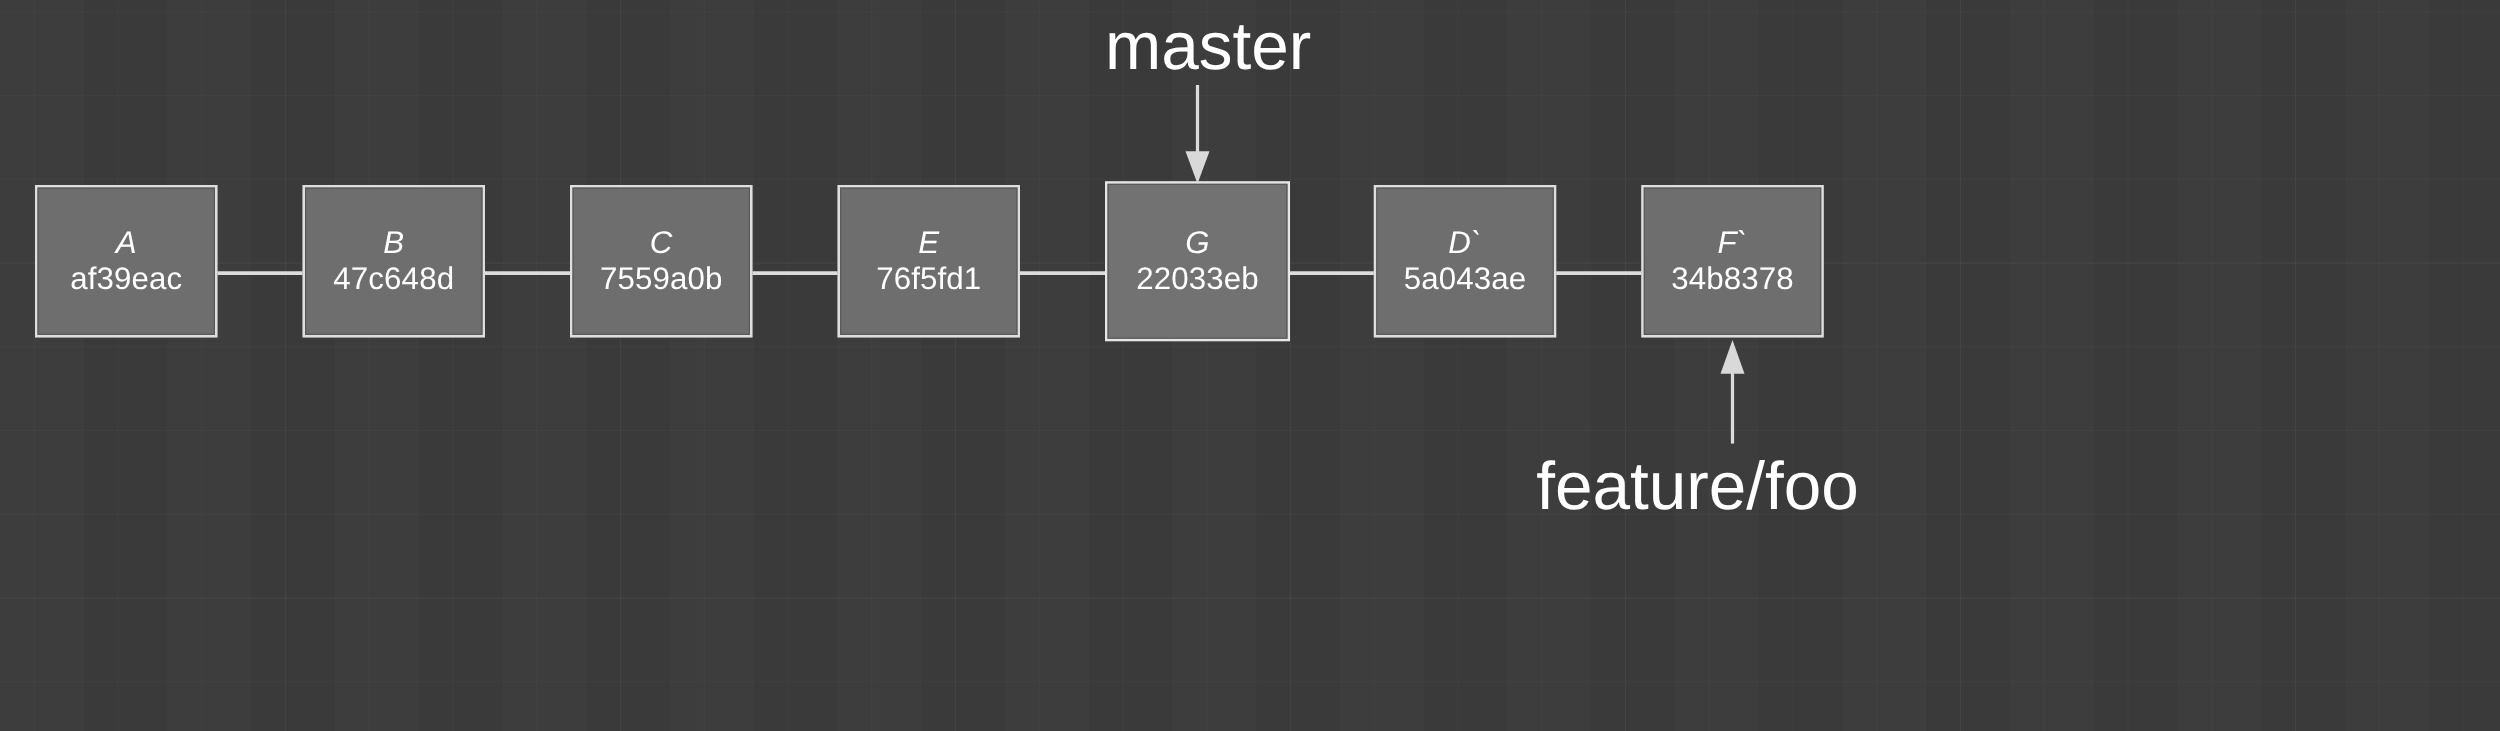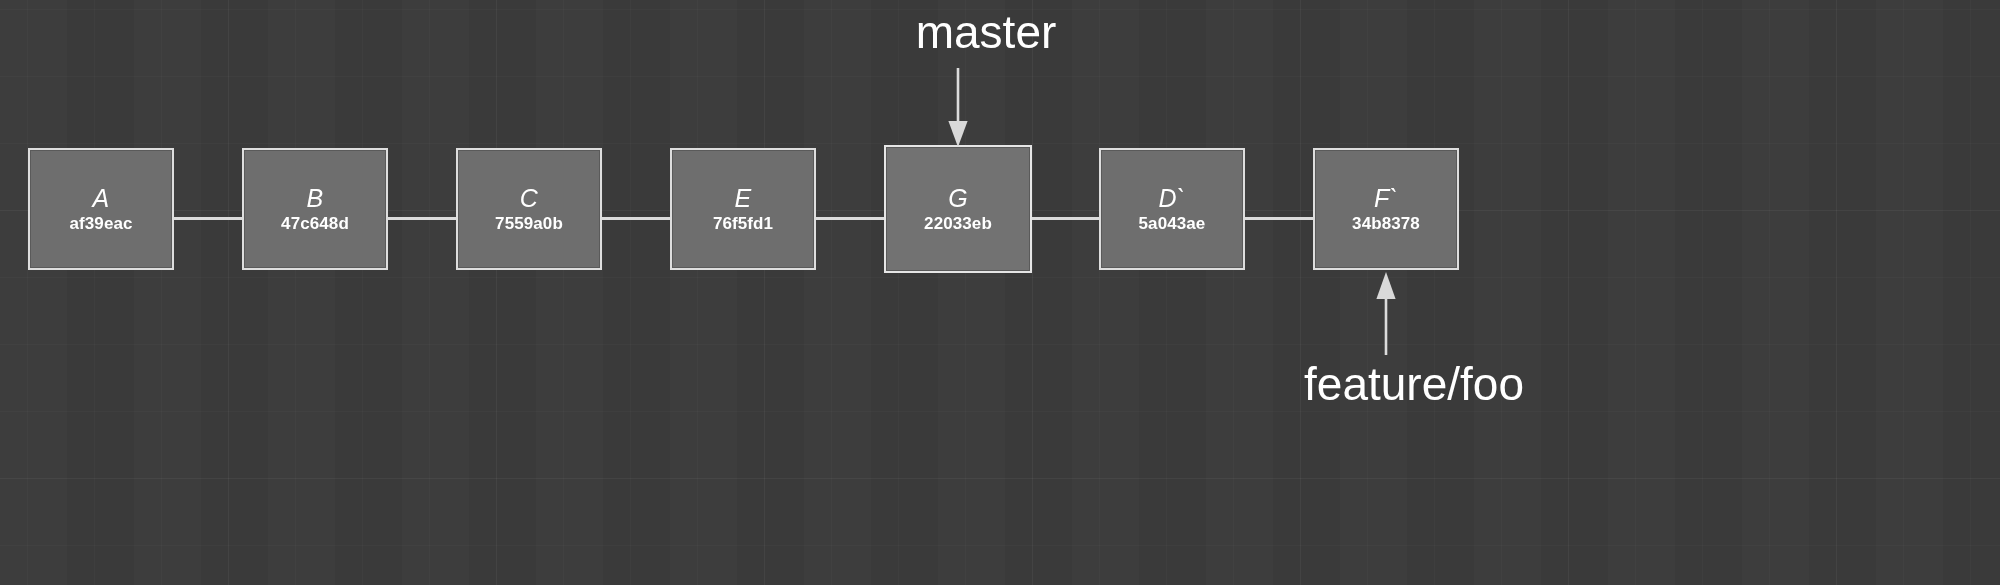--- a/index.html
+++ b/index.html
@@ -62,38 +62,36 @@
     line-height: 1.18;
   }
 
   .node .n-letter {
     font-style: italic;
     font-size: 25px;
     letter-spacing: 0.2px;
   }
 
   .node .n-hash {
-    font-size: 17px;
+    font-size: 25px;
     letter-spacing: 0.1px;
-    font-weight: bold;
   }
 
   .node.accent {
     background: #727272;
     border-color: #e6e6e6;
   }
 
   .ref-label {
     position: absolute;
     color: #ffffff;
-    font-size: 46px;
+    font-size: 54px;
     line-height: 1.16;
     white-space: nowrap;
     text-align: center;
-    margin-left: 28px;
   }
 
   .arrow-wrap {
     position: absolute;
   }
 
   .arrow-wrap svg { display: block; }
 </style>
 </head>
 <body>
@@ -153,17 +151,17 @@
     </svg>
   </div>
 
   <div class="arrow-wrap" style="left:1372px; top:271px; width:28px; height:84px;">
     <svg width="28" height="84" viewBox="0 0 28 84">
       <line x1="14" y1="84" x2="14" y2="26" stroke="#dcdcdc" stroke-width="2.6"></line>
       <polygon points="14,1 4.4,28 23.6,28" fill="#d9d9d9"></polygon>
     </svg>
   </div>
 
-  <div class="ref-label" style="left:1136px; top:358px; width:500px;">
+  <div class="ref-label" style="left:1108px; top:358px; width:500px;">
     <div>feature/foo</div>
   </div>
 
 </div>
 
 </body></html>

